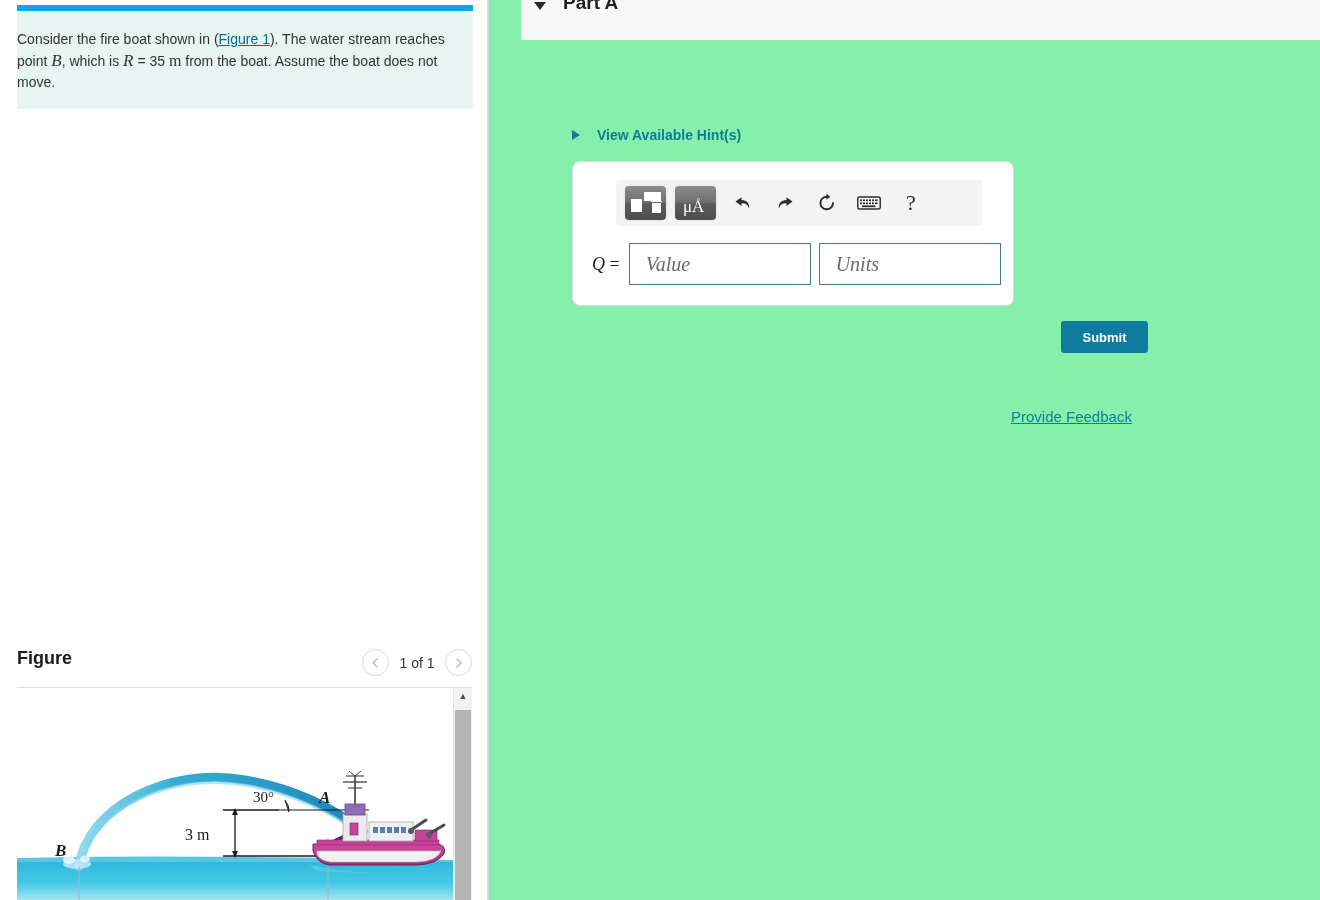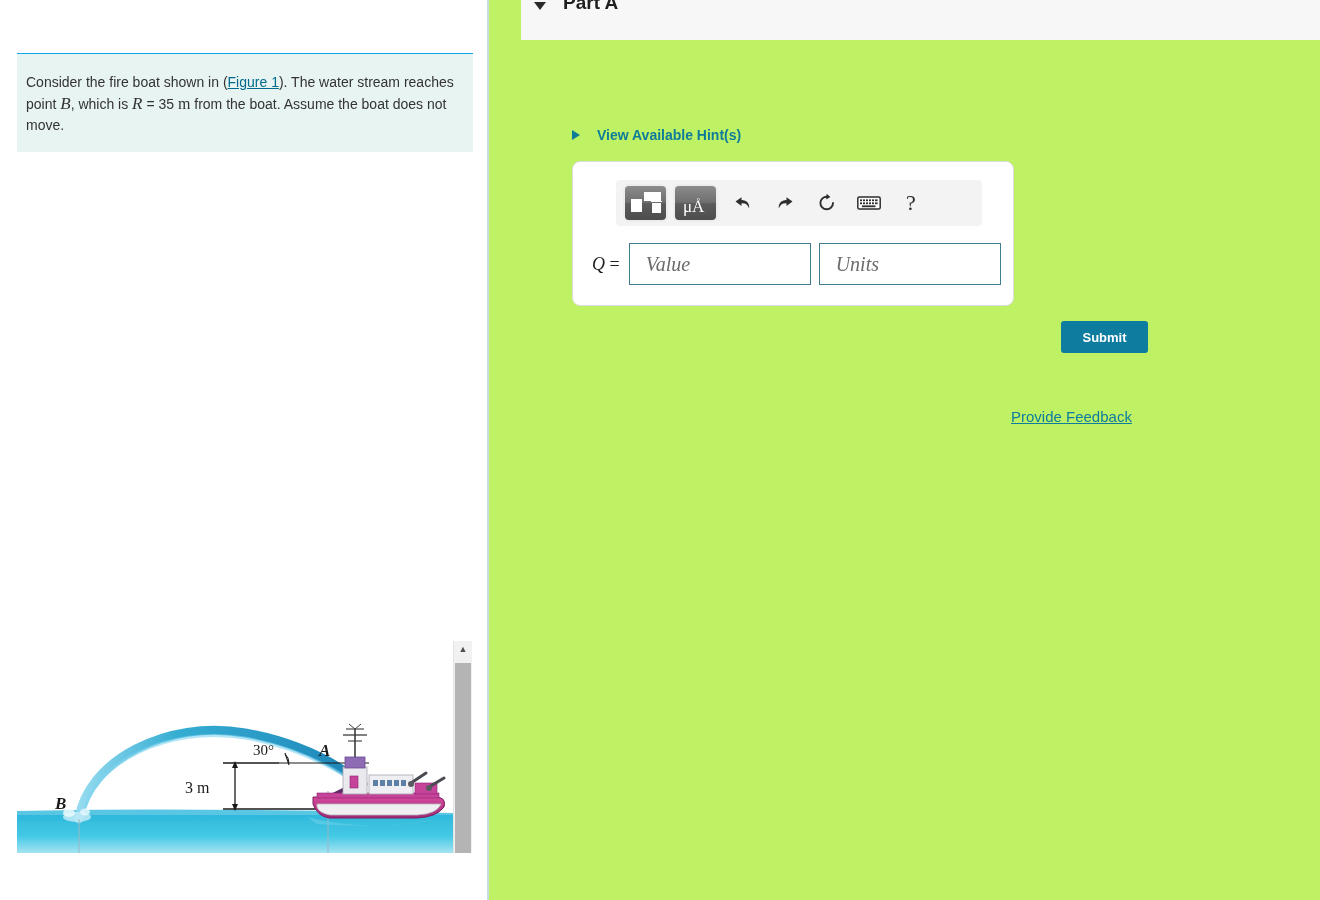--- a/index.html
+++ b/index.html
@@ -25,23 +25,22 @@
     height: 900px;
     background: #ffffff;
     overflow: hidden;
   }
   #problem-statement {
     position: absolute;
     left: 17px; top: 5px;
     width: 456px;
     box-sizing: border-box;
     background: #e8f4f2;
-    border-top: 1px solid #0ea5e9;
-    padding: 18px 18px 16px 9px;
-    margin-top: 48px;
+    border-top: 6px solid #0ea5e9;
+    padding: 18px 18px 16px 0;
   }
   #problem-statement .ptext {
     font-size: 14px;
     line-height: 21px;
     color: #333333;
   }
   .mathvar {
     font-family: "Liberation Serif", serif;
     font-style: italic;
     font-size: 17px;
@@ -158,21 +157,21 @@
     width: 2px; height: 900px;
     background: #c7dae6;
   }
 
   
   #right-panel {
     position: absolute;
     left: 489px; top: 0;
     width: 831px;
     height: 900px;
-    background: #bef264;
+    background: #86efac;
   }
   #part-header {
     position: absolute;
     left: 32px; top: -14px;
     width: 799px;
     height: 54px;
     background: #f7f7f7;
     box-sizing: border-box;
   }
   #part-collapse-icon {
@@ -367,20 +366,36 @@
 </head>
 <body>
 
 <div id="left-panel">
 
   <div id="problem-statement">
     <div class="ptext"><span>Consider the fire boat shown in (</span><span class="figlink">Figure 1</span><span>). The water stream reaches point </span><span class="mathvar">B</span><span>, which is </span><span class="mathvar">R</span><span> = 35 </span><span class="mathup">m</span><span> from the boat. Assume the boat does not move.</span></div>
   </div>
 
   <div id="figure-section">
+    <div id="figure-header">
+      <div id="figure-title">Figure</div>
+      <div id="figure-nav">
+        <div class="nav-circle">
+          <svg width="9" height="12" viewBox="0 0 9 12">
+            <polyline points="6.5,1.5 2,6 6.5,10.5" fill="none" stroke="#bdbdbd" stroke-width="1.6"></polyline>
+          </svg>
+        </div>
+        <div id="figure-counter">1 of 1</div>
+        <div class="nav-circle">
+          <svg width="9" height="12" viewBox="0 0 9 12">
+            <polyline points="2.5,1.5 7,6 2.5,10.5" fill="none" stroke="#bdbdbd" stroke-width="1.6"></polyline>
+          </svg>
+        </div>
+      </div>
+    </div>
 
     <div id="figure-viewport">
       <svg id="figure-canvas" viewBox="0 0 437 212">
         <defs>
           <linearGradient id="seaGrad" x1="0" y1="0" x2="0" y2="1">
             <stop offset="0%" stop-color="#29b6d8"></stop>
             <stop offset="55%" stop-color="#39c6e4"></stop>
             <stop offset="100%" stop-color="#9fe2f0"></stop>
           </linearGradient>
           <linearGradient id="jetGrad" x1="0" y1="0" x2="1" y2="0">

